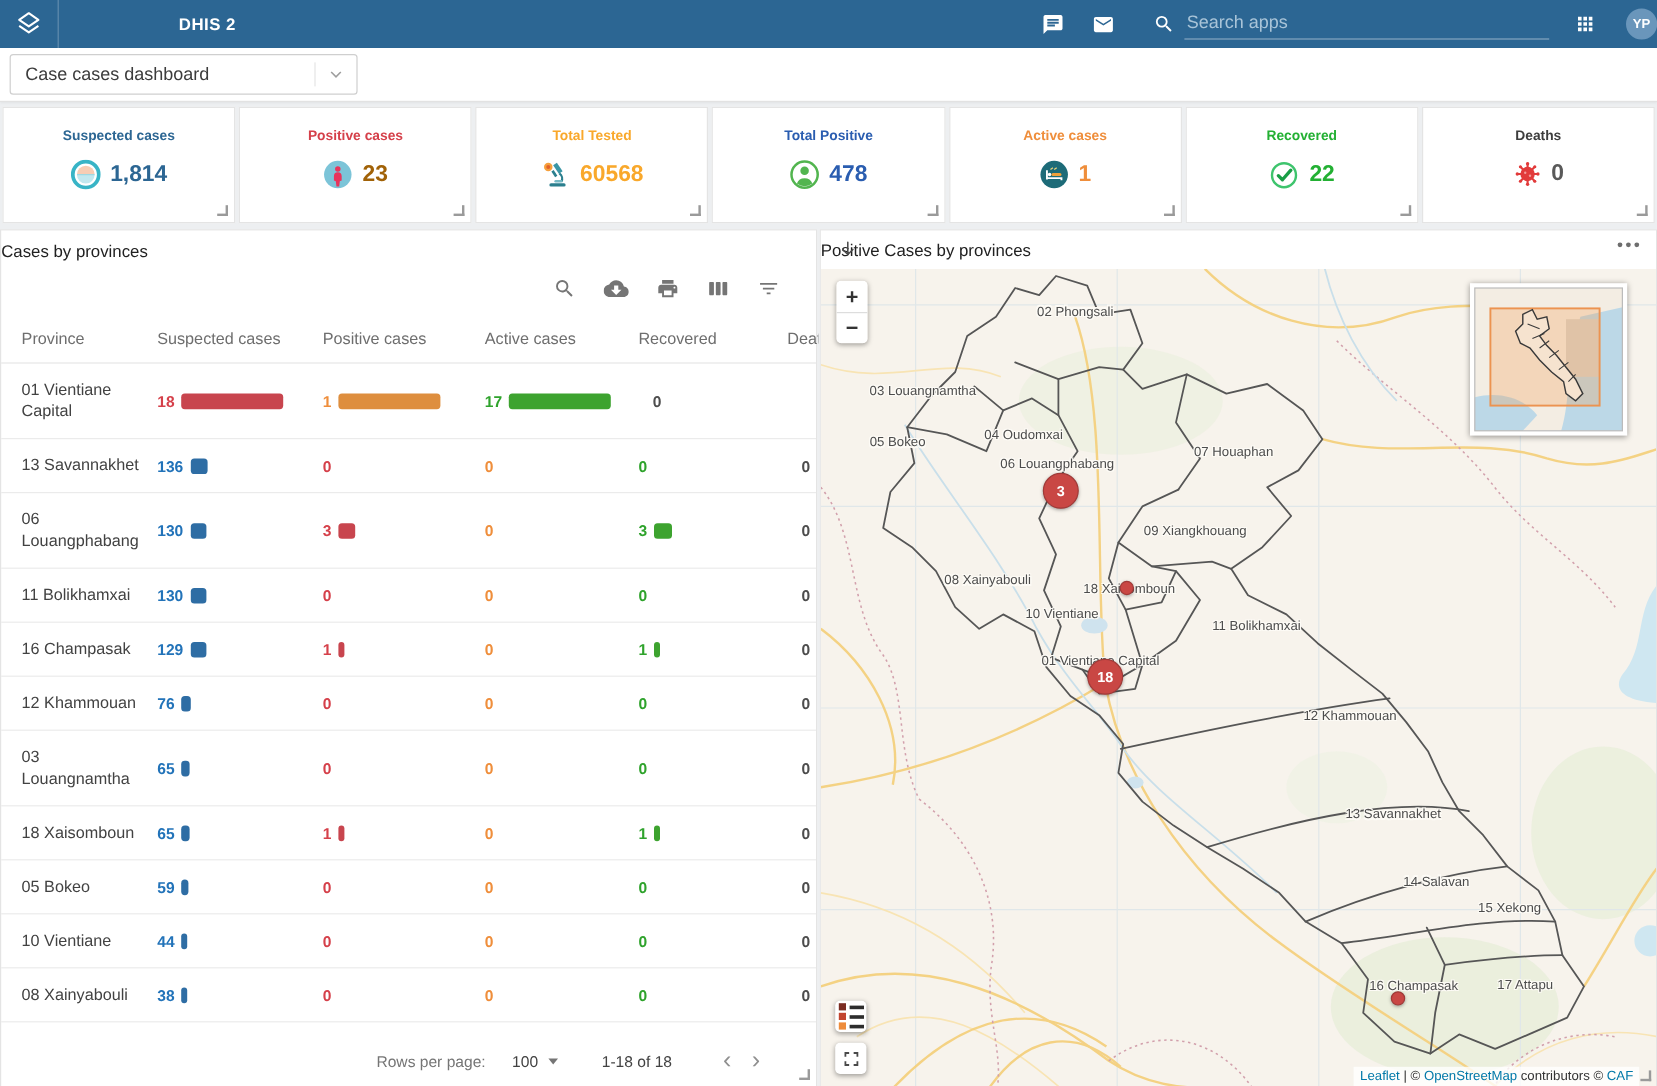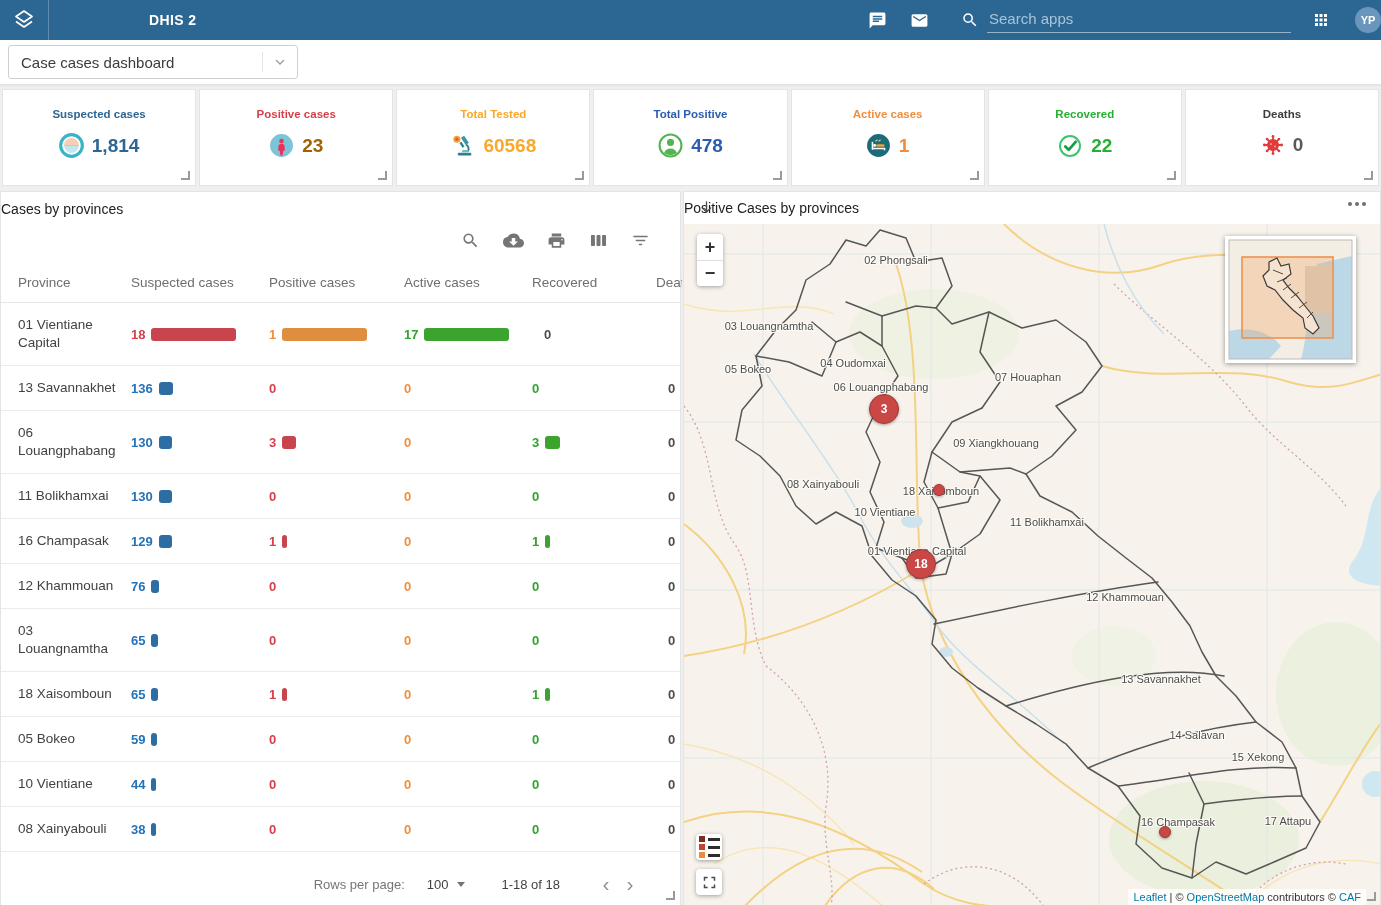--- a/index.html
+++ b/index.html
@@ -610,21 +610,21 @@
             <span class="map-label" style="left: 139px; top: 260px;">08 Xainyabouli</span>
             <span class="map-label" style="left: 257px; top: 267px;">18 Xaisomboun</span>
             <span class="map-label" style="left: 201px; top: 288px;">10 Vientiane</span>
             <span class="map-label" style="left: 363px; top: 298px;">11 Bolikhamxai</span>
             <span class="map-label" style="left: 233px; top: 327px;">01 Vientiane Capital</span>
             <span class="map-label" style="left: 441px; top: 373px;">12 Khammouan</span>
             <span class="map-label" style="left: 477px; top: 455px;">13 Savannakhet</span>
             <span class="map-label" style="left: 513px; top: 511px;">14 Salavan</span>
             <span class="map-label" style="left: 574px; top: 533px;">15 Xekong</span>
             <span class="map-label" style="left: 494px; top: 598px;">16 Champasak</span>
-            <span class="map-label" style="left: 604px; top: 597px;">17 Attapu</span>
+            <span class="map-label" style="left: 587px; top: 597px;">17 Attapu</span>
             <div class="map-marker" style="left: 200px; top: 185px; width: 28px; height: 28px;">3</div>
             <div class="map-marker" style="left: 237px; top: 340px; width: 28px; height: 28px;">18</div>
             <div class="map-marker" style="left: 255px; top: 266px; width: 10px; height: 10px;"></div>
             <div class="map-marker" style="left: 481px; top: 608px; width: 10px; height: 10px;"></div>
           </div>
 
         <div class="zoomctl">
           <div class="zbtn">+</div>
           <div class="zbtn">−</div>
         </div>

